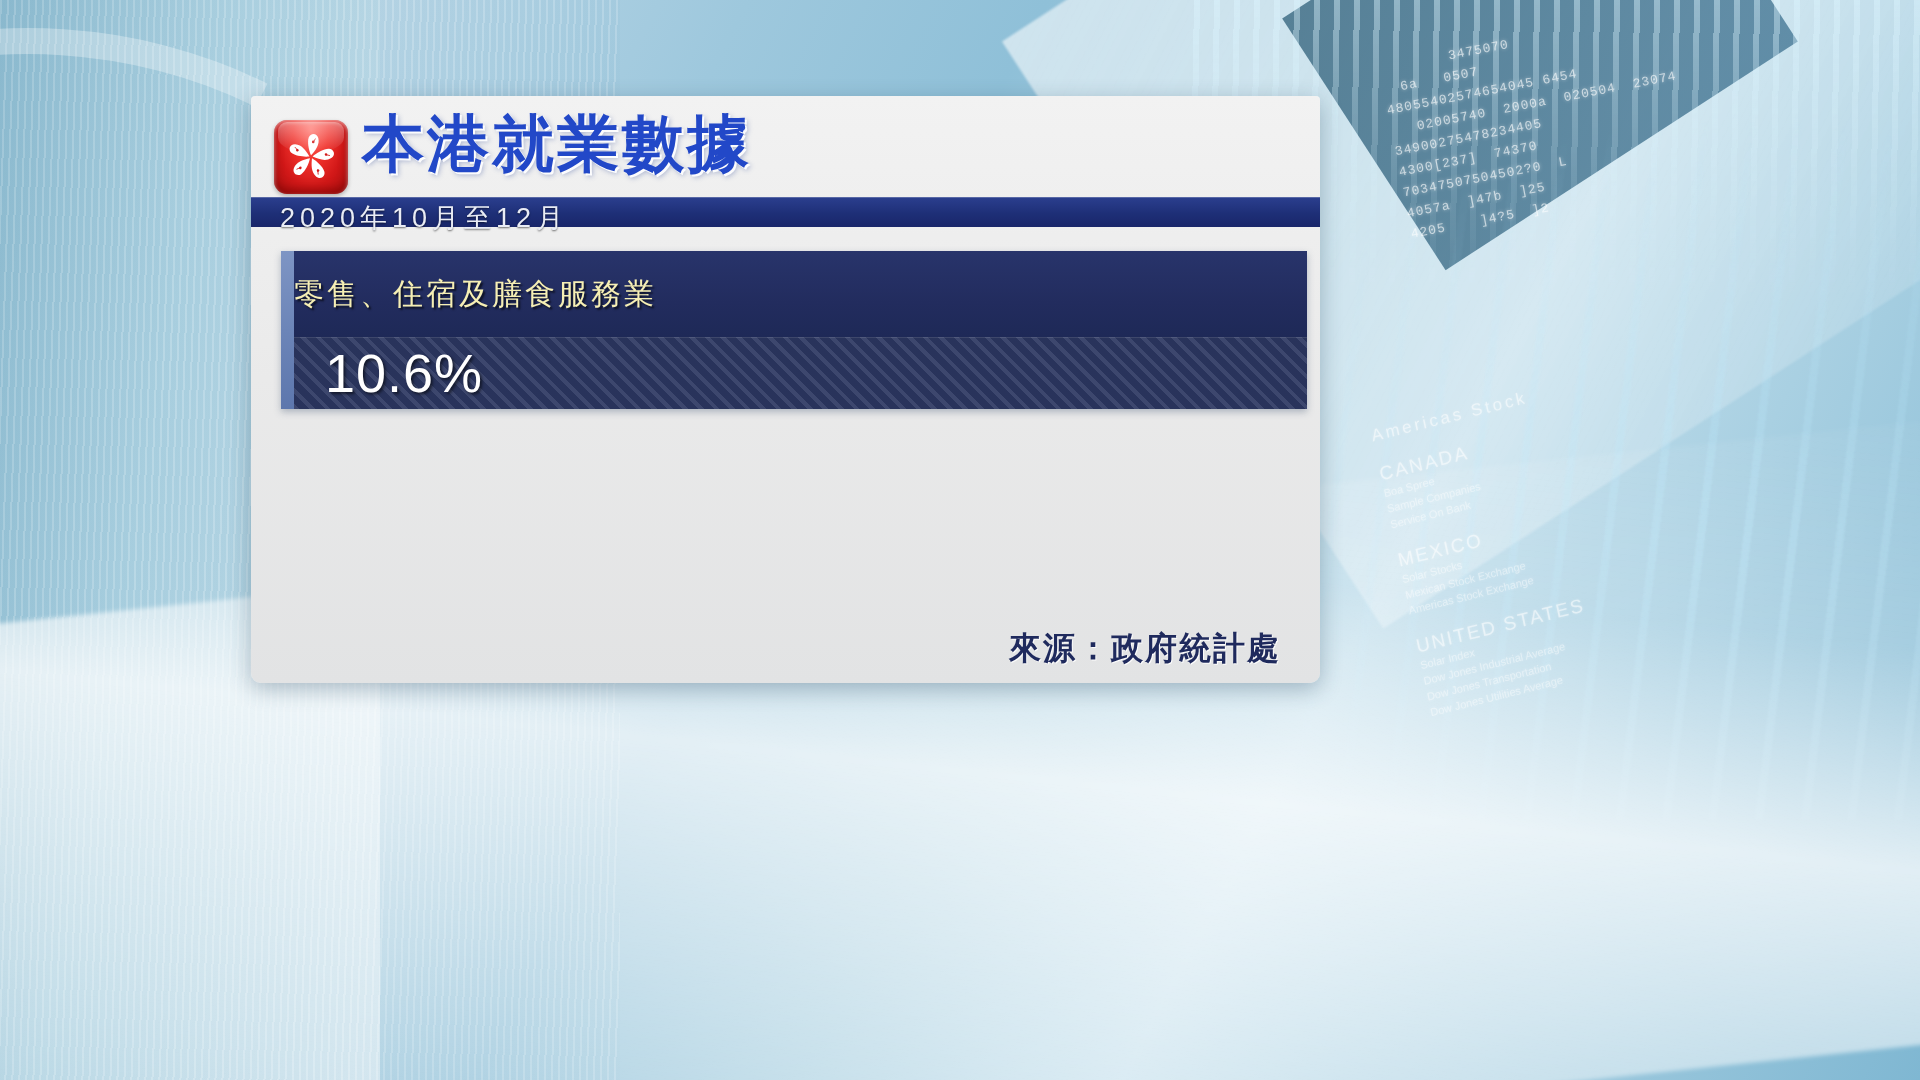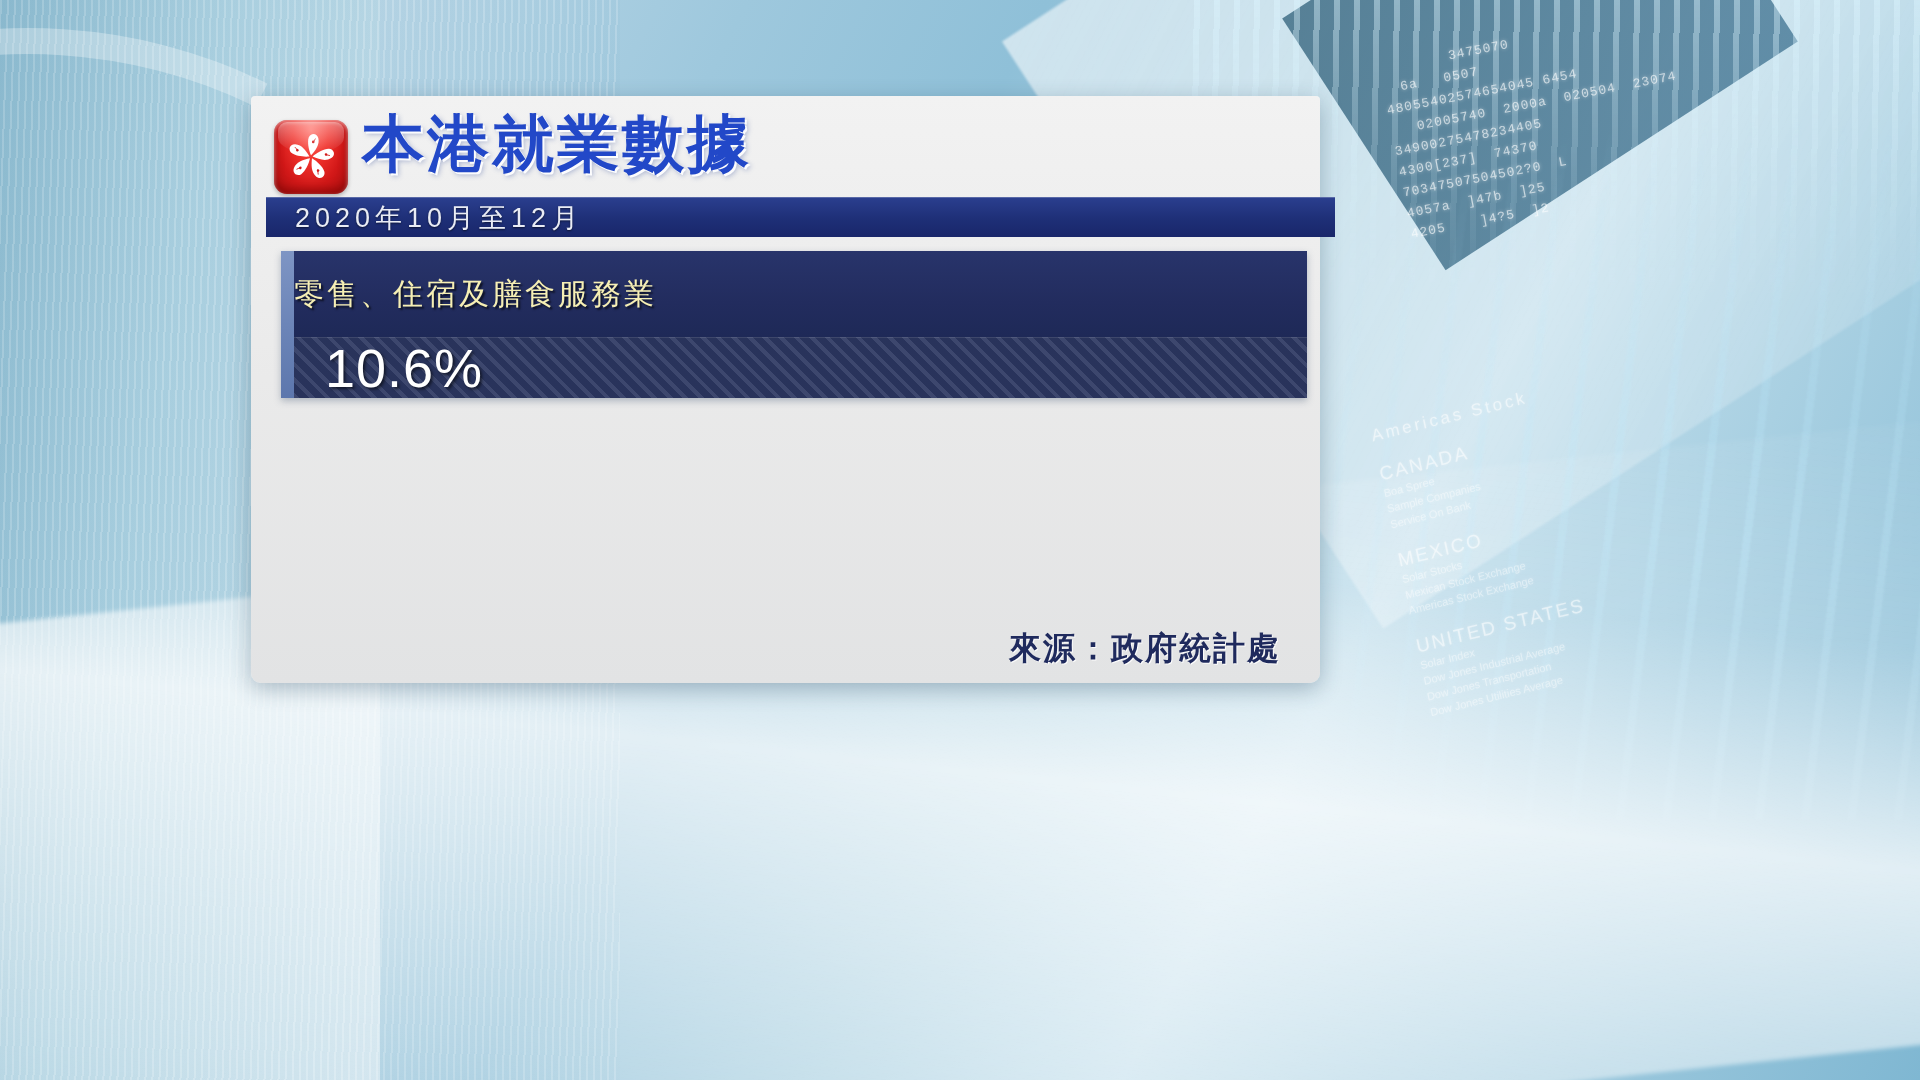--- a/index.html
+++ b/index.html
@@ -122,24 +122,23 @@
   }
   .hk-logo svg{position:absolute;left:9px;top:9px;}
   .head-title{
     position:absolute;left:111px;top:17px;
     font-size:62px;font-weight:bold;color:#2248c8;letter-spacing:3px;
     line-height:1.0;
     text-shadow:2px 2px 0 rgba(255,255,255,.95), 3px 3px 5px rgba(90,110,170,.45);
   }
   
   .subbar{
-    position:absolute;left:0;top:101px;width:1069px;height:40px;
+    position:absolute;left:0;top:101px;width:1069px;height:30px;
     background:linear-gradient(180deg,#2b3f8f 0%,#1e2f77 55%,#19266a 100%);
     box-shadow:inset 0 1px 0 rgba(255,255,255,.22);
-    margin-left:15px;
   }
   .subbar .txt{
     position:absolute;left:29px;top:3px;
     font-size:27px;color:#e9ecf5;letter-spacing:5px;font-weight:500;
     text-shadow:0 1px 2px rgba(0,0,0,.55);
   }
 
   
   .rows{position:absolute;left:30px;top:155px;width:1026px;}
   .row{
@@ -154,21 +153,21 @@
     position:relative;height:86px;margin-left:13px;
     background:linear-gradient(180deg,#28346b 0%,#222c5e 60%,#1e2957 100%);
     display:flex;align-items:center;
   }
   .row-label span{
     font-size:30px;font-weight:normal;color:#f6efb4;
     letter-spacing:3px;
     text-shadow:2px 2px 2px rgba(0,0,0,.65);
   }
   .row-value{
-    position:relative;height:61px;margin-left:13px;
+    position:relative;height:72px;margin-left:13px;
     background-color:#2b3660;
     background-image:repeating-linear-gradient(45deg,
        rgba(255,255,255,.085) 0px,rgba(255,255,255,.085) 4px,
        rgba(0,0,0,.05) 4px,rgba(0,0,0,.05) 11px);
     display:flex;align-items:center;
     box-shadow:inset 0 1px 0 rgba(255,255,255,.10);
   }
   .row-value span{
     padding-left:31px;font-size:54px;color:#ffffff;letter-spacing:1px;
     text-shadow:2px 2px 3px rgba(0,0,0,.55);

